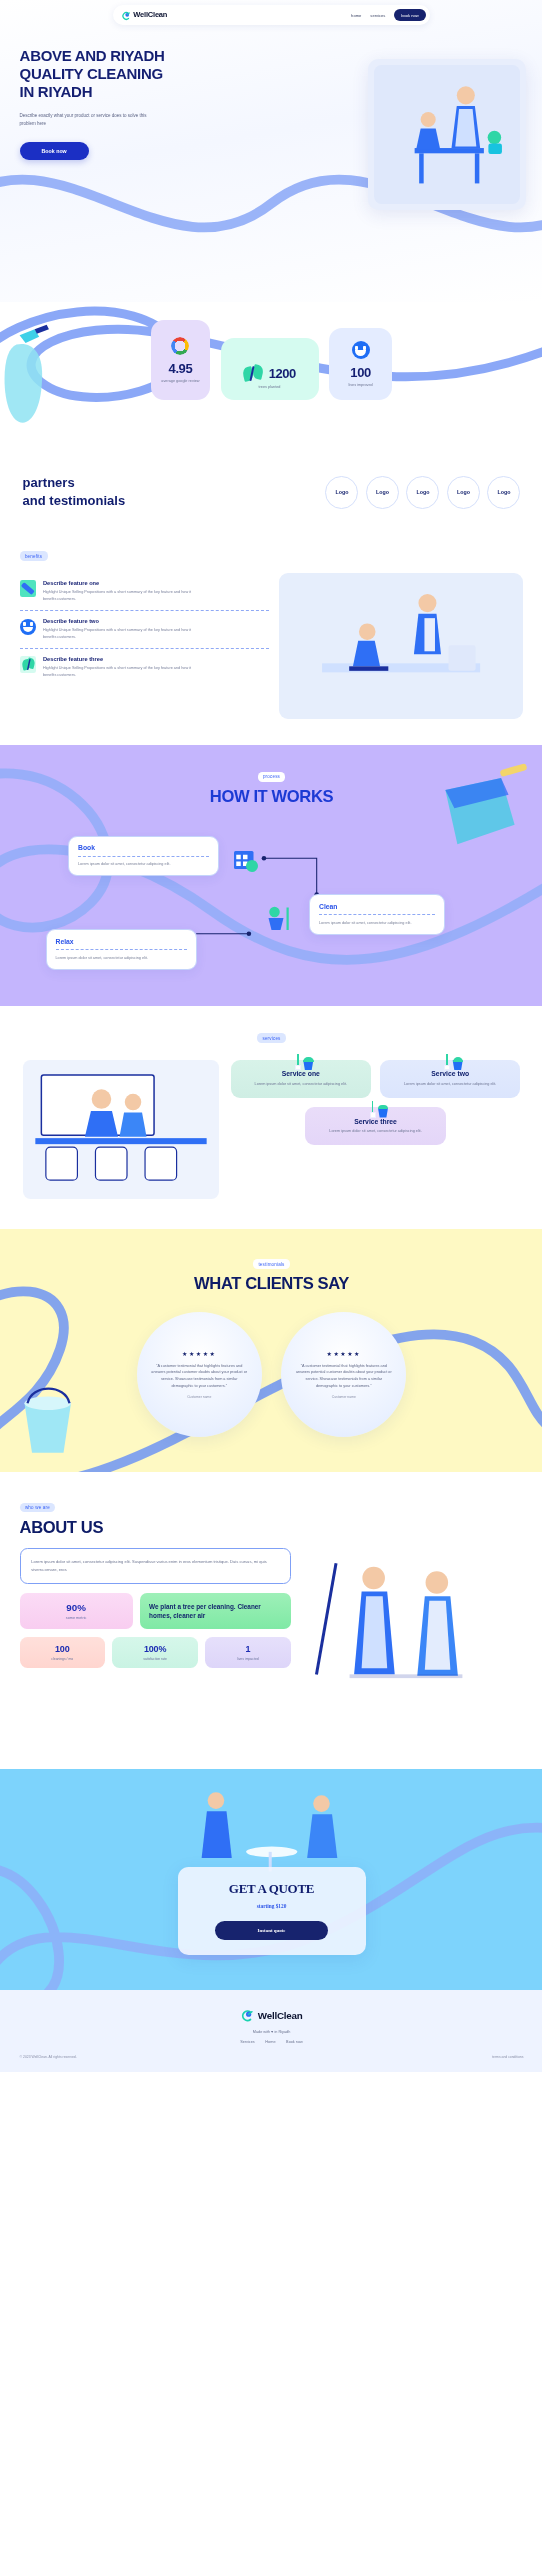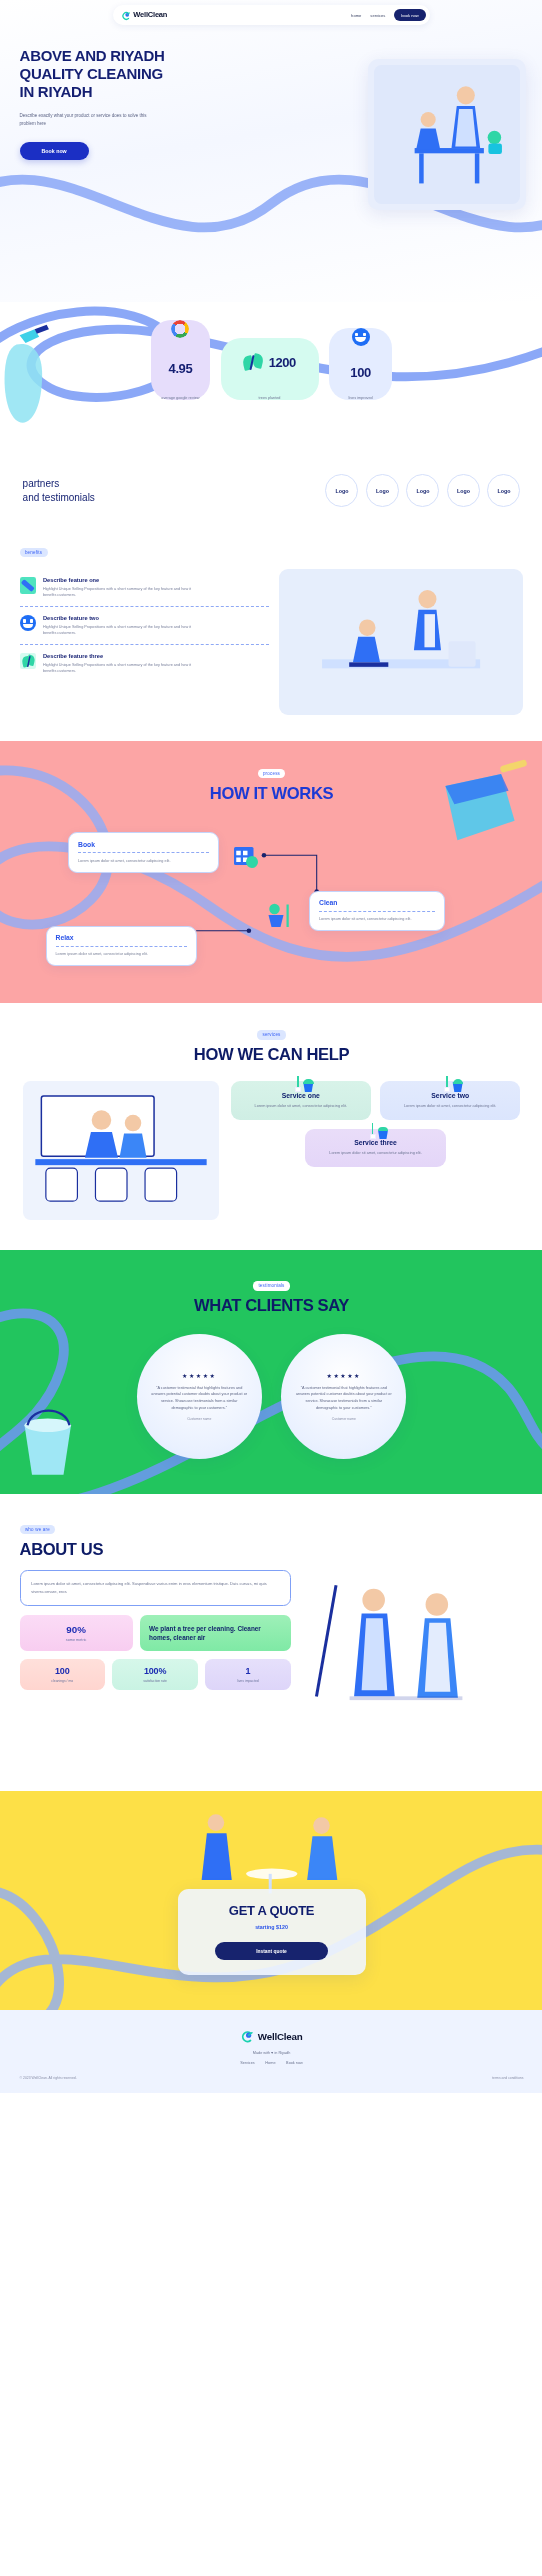--- a/index.html
+++ b/index.html
@@ -89,22 +89,22 @@
     position:relative; height:151px;
     background:#fff; overflow:hidden;
   }
   .swirl { position:absolute; pointer-events:none; }
   .stat-row {
     position:relative; z-index:4;
     display:flex; justify-content:center; align-items:flex-end;
     gap:10.6px; padding-top:18px;
   }
   .stat-card {
-    border-radius:20px; text-align:center;
-    display:flex; flex-direction:column; align-items:center; justify-content:space-between;
+    border-radius:13px; text-align:center;
+    display:flex; flex-direction:column; align-items:center; justify-content:center;
   }
   .stat-a { width:59px; height:80px; background:#e6ddfb; }
   .stat-b { width:98px; height:62px; background:#d5fbf0; display:flex; flex-direction:column; }
   .stat-c { width:63px; height:72px; background:#e4ecff; }
   .stat-num { font-size:13px; font-weight:bold; color:#141f72; letter-spacing:-0.4px; }
   .stat-lab { font-size:3.8px; color:#6f7795; margin-top:3px; }
   .stat-b .inline { display:flex; align-items:center; justify-content:center; gap:6px;margin-top:16px; }
 
   
   .g-logo { width:18px; height:18px; border-radius:50%;
@@ -117,21 +117,21 @@
   .smiley::before { content:""; position:absolute; left:3.8px; top:4.5px; width:3px; height:3.8px; background:#fff; border-radius:0.8px; }
   .smiley::after  { content:""; position:absolute; right:3.8px; top:4.5px; width:3px; height:3.8px; background:#fff; border-radius:0.8px; }
   .smile-mouth { position:absolute; left:3.8px; bottom:3.8px; width:10.6px; height:5.3px; background:#fff; border-radius:0 0 6px 6px; }
   .leaf { width:19.6px; height:16.6px; position:relative; }
   .leaf-a { position:absolute; width:9.8px; height:13.6px; background:#2fd6a6; border-radius:60% 10% 60% 10%; left:0; top:1.5px; transform:rotate(-14deg); }
   .leaf-b { position:absolute; width:9.8px; height:13.6px; background:#2fd6a6; border-radius:10% 60% 10% 60%; right:0; top:0; transform:rotate(14deg); }
   .leaf-stem { position:absolute; left:8.3px; top:0.8px; width:1.5px; height:15px; background:#1a2f9e; transform:rotate(12deg); border-radius:0.8px; }
 
   
   .partners { position:relative; padding:21px 22.6px 22.6px; display:flex; align-items:center; background:#fff; }
-  .partners h3 { font-size:10px; font-weight:normal; line-height:1.4; color:#101d6e; width:128px; }
+  .partners h3 { font-size:13px; font-weight:bold; line-height:1.4; color:#101d6e; width:128px; }
   .logo-row { display:flex; gap:7.5px; margin-left:auto; }
   .logo-pill {
     width:33px; height:33px; border:0.8px solid #d5e0fb; border-radius:50%;
     display:flex; align-items:center; justify-content:center;
     font-size:5.3px; font-weight:bold; color:#16246f;
   }
 
   
   .whyus { position:relative; padding:13.6px 19.6px 26px; background:#fff; }
   .whyus-head { margin-bottom:12px; }
@@ -147,21 +147,21 @@
   .fi-smile .smile-mouth { left:3px; bottom:3px; width:9.8px; height:4.5px; }
   .fi-smile .smiley::before { left:3px; top:3.8px; width:3px; height:3.8px; }
   .fi-smile .smiley::after  { right:3px; top:3.8px; width:3px; height:3.8px; }
   .fi-leaf { background:#d5fbf0; }
   .feat-title { font-size:5.7px; font-weight:bold; color:#141f72; }
   .feat-desc { font-size:3.8px; line-height:1.7; color:#787f9b; margin-top:3px; max-width:151px; }
   .dashline { border-top:0.8px dashed #8fa9f5; height:0; }
   .why-art { flex:1; background:#e6eefc; border-radius:9px; min-height:143px; position:relative; overflow:hidden; }
 
   
-  .how { position:relative; background:#fca5a5; padding:22.6px 0 33px; overflow:hidden; }
+  .how { position:relative; background:#c4b5fd; padding:22.6px 0 33px; overflow:hidden; }
   .how-head { text-align:center; position:relative; z-index:4; }
   .how-head .badge { background:#ffffff; color:#3b63f6; }
   .how-head .sec-title { display:block; margin-top:5.3px; color:#1c3ad4; }
   .how-stage { position:relative; width:467px; margin:15px auto 0; height:151px; z-index:4; }
   .step-card {
     position:absolute; background:#fff; border:0.8px solid #c4d4fb; border-radius:9px;
     padding:7.5px 9px; box-shadow:0 3px 10.6px rgba(40,70,170,.08);
   }
   .step-card h4 { font-size:6.8px; color:#2a53e8; font-weight:bold; }
   .step-card .dashline { margin:4.5px 0 4.5px; }
@@ -183,21 +183,21 @@
   .svc-3 { background:linear-gradient(180deg,#e9ddf9,#e4d6f8); margin:0 auto; }
   .svc-icon { width:19.6px; height:18px; margin:0 auto 6px; position:relative; }
   .bucket { position:absolute; left:1.5px; bottom:0; width:12px; height:9.8px; background:#1f6ef5; clip-path:polygon(8% 0,92% 0,78% 100%,22% 100%); }
   .bucket-top { position:absolute; left:2.3px; bottom:8.3px; width:10.6px; height:4.5px; background:#2fd6a6; border-radius:5.3px 5.3px 0 0; }
   .mop { position:absolute; right:2.3px; bottom:1.5px; width:1.5px; height:15px; background:#2fd6a6; }
   .mop-head { position:absolute; right:0; bottom:0; width:6px; height:5.3px; background:#fff; border:0.8px solid #eef; }
   .svc-card h4 { font-size:6.8px; font-weight:bold; color:#10206d; }
   .svc-card p { font-size:3.8px; line-height:1.7; color:#6f7795; margin-top:3.8px; }
 
   
-  .testi { background:#22c55e; padding:26px 0 35px; position:relative; overflow:hidden; }
+  .testi { background:#fef9c3; padding:26px 0 35px; position:relative; overflow:hidden; }
   .testi-head { text-align:center; position:relative; z-index:4; }
   .testi-head .sec-title { display:block; margin-top:5.3px; }
   .testi-row { display:flex; justify-content:center; gap:19.6px; margin-top:18px; position:relative; z-index:4; }
   .testi-card {
     width:125px; height:125px; border-radius:50%;
     background:radial-gradient(circle at 50% 35%, #ffffff 0%, #eaf1ff 70%, #dce8ff 100%);
     display:flex; flex-direction:column; align-items:center; justify-content:center;
     padding:13.6px; text-align:center;
     box-shadow:0 4.5px 15px rgba(40,70,170,.08);
   }
@@ -222,21 +222,21 @@
   .metric-row { display:flex; gap:7.5px; margin-top:7.5px; }
   .metric { border-radius:7.5px; padding:7.5px 4.5px; text-align:center; flex:1; }
   .m-peach { background:linear-gradient(180deg,#ffe0db,#ffd5cf); }
   .m-mint  { background:linear-gradient(180deg,#d6f7ea,#c9f3e3); }
   .m-lav   { background:linear-gradient(180deg,#e6e0fb,#ddd5f9); }
   .metric b { display:block; font-size:9px; color:#1b2cb2; letter-spacing:-0.2px; }
   .metric i { display:block; font-style:normal; font-size:3.4px; color:#6e769e; margin-top:2.3px; }
   .about-art { flex:1; position:relative; min-height:188px; }
 
   
-  .quote { background:#fde047; padding:30px 12px 35px; position:relative; overflow:hidden; }
+  .quote { background:#7dd3fc; padding:30px 12px 35px; position:relative; overflow:hidden;font-family:Liberation Serif, serif; }
   .quote-card {
     position:relative; z-index:4;
     width:188px; margin:68px auto 0;
     background:rgba(240,245,255,.9);
     border-radius:10.6px; padding:13.6px 12px 15px; text-align:center;
     box-shadow:0 4.5px 16.6px rgba(40,70,170,.1);
   }
   .quote-card h3 { font-size:13px; font-weight:bold; color:#101d6e; letter-spacing:-0.3px; }
   .quote-price { font-size:5.3px; color:#2a53e8; font-weight:bold; margin-top:6px; }
   .quote-btn {
@@ -480,21 +480,20 @@
     <svg class="swirl" style="right:-7.5px;top:15px;" width="136" height="128" viewBox="0 0 180 170">
       <path d="M40,40 l74,-16 l18,62 l-76,26 z" fill="#5fc7e8"></path>
       <path d="M40,40 l74,-16 l10,22 l-72,18 z" fill="#2f6ff5" opacity=".75"></path>
       <rect x="112" y="14" width="36" height="9" rx="4" fill="#f3d56b" transform="rotate(-16 112 14)"></rect>
     </svg>
   </section>
 
   <section class="services">
     <div class="services-head">
       <span class="badge">services</span>
-      <span class="sec-title">HOW WE CAN HELP</span>
     </div>
     <div class="services-body">
       <div class="svc-art">
         <svg width="196" height="139" viewBox="0 0 260 185">
           <rect x="24" y="20" width="150" height="80" rx="3" fill="#ffffff" stroke="#1a2f9e" stroke-width="2"></rect>
           <circle cx="104" cy="52" r="13" fill="#f3c9a6"></circle>
           <path d="M90,68 h28 l8,34 h-44 z" fill="#2f6ff5"></path>
           <circle cx="146" cy="56" r="11" fill="#f3c9a6"></circle>
           <path d="M134,70 h24 l6,32 h-36 z" fill="#3b86f7"></path>
           <rect x="16" y="104" width="228" height="8" fill="#2f6ff5"></rect>

